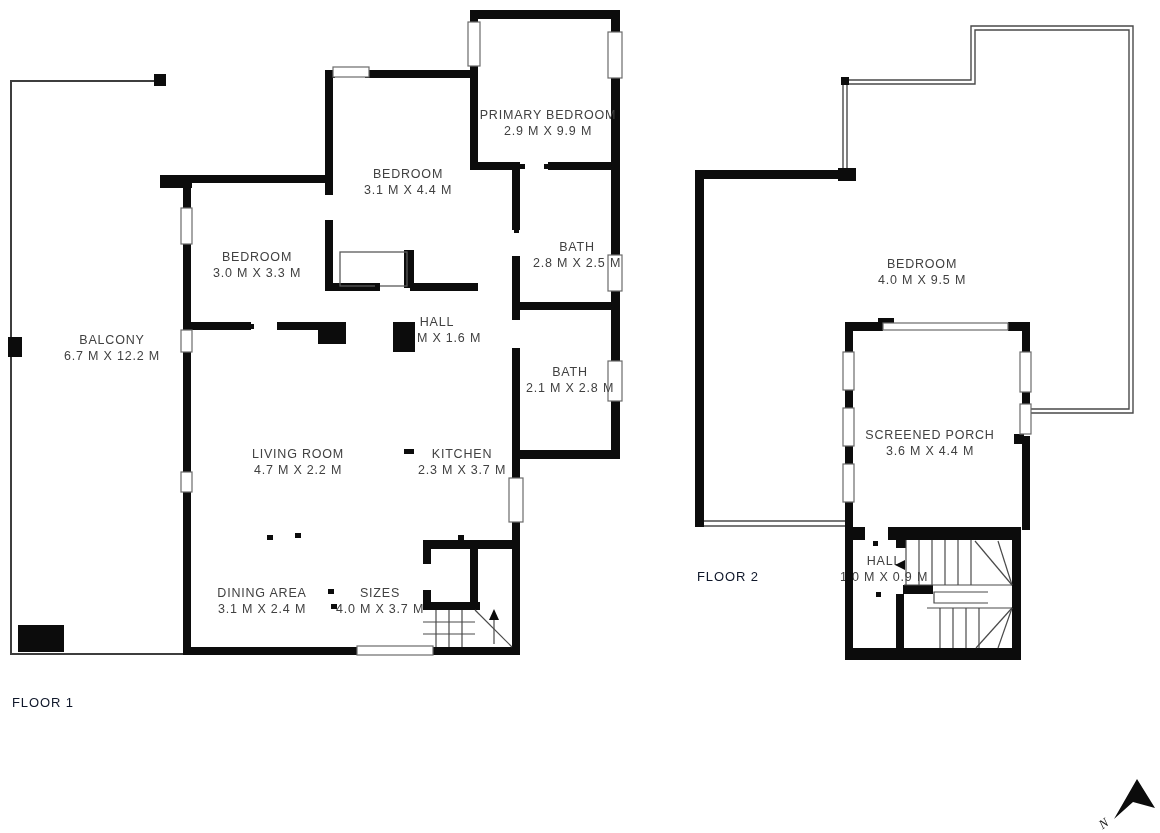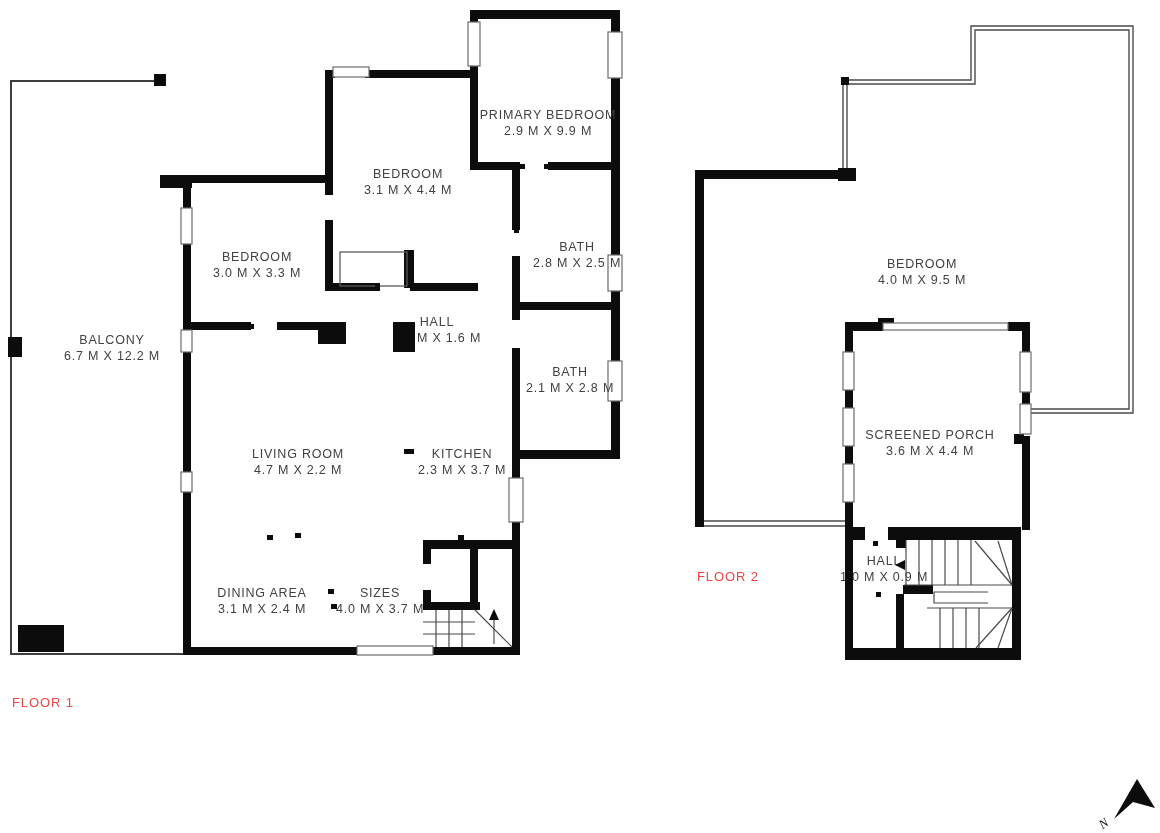--- a/index.html
+++ b/index.html
@@ -5,21 +5,21 @@
   html,body{margin:0;padding:0;background:#ffffff;}
   body{width:1160px;height:833px;position:relative;overflow:hidden;
        font-family:"Liberation Sans",sans-serif;}
   .plan-layer{position:absolute;left:0;top:0;width:1160px;height:833px;}
   .labels-under{z-index:1;}
   svg.plan-svg{position:absolute;left:0;top:0;z-index:2;}
   .labels-over{z-index:3;}
   .room-label{position:absolute;transform:translate(-50%,-50%);text-align:center;
               color:#414141;font-size:12.5px;line-height:16px;letter-spacing:.8px;
               white-space:nowrap;font-weight:400;}
-  .floor-tag{position:absolute;color:#ef4444;font-size:13px;letter-spacing:.9px;
+  .floor-tag{position:absolute;color:#0f172a;font-size:13px;letter-spacing:.9px;
              font-weight:500;white-space:nowrap;}
   .disclaimer{position:absolute;top:811px;left:581px;transform:translateX(-50%);
               color:#383838;font-size:13px;letter-spacing:.8px;font-weight:500;
               white-space:nowrap;}
   .wall{fill:#0c0c0c;}
   .tick{fill:#0c0c0c;}
   .thin{stroke:#3d3d3d;stroke-width:2;fill:none;}
   .rail{stroke:#4a4a4a;stroke-width:1.4;fill:none;}
   .stair{stroke:#4a4a4a;stroke-width:1.2;fill:none;}
   .win{fill:#ffffff;stroke:#6b6b6b;stroke-width:1.2;}

